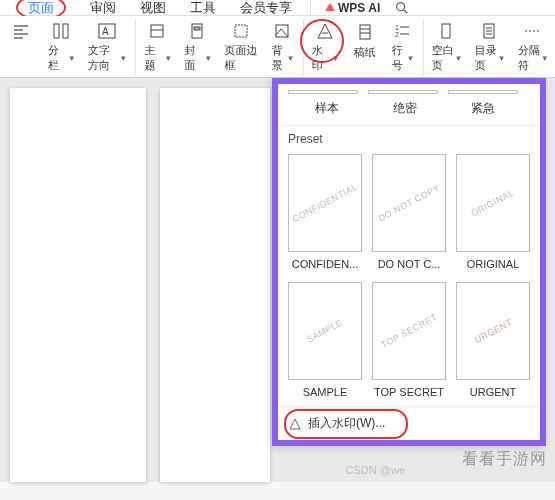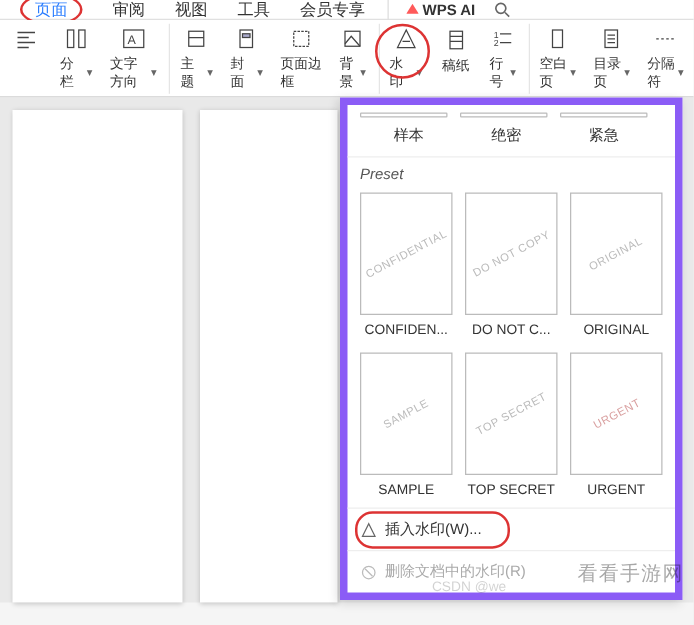--- a/index.html
+++ b/index.html
@@ -25,21 +25,21 @@
 .workspace { position:relative; background:#e9e9e9; height:404px; display:flex; gap:14px; padding:10px 0 0 10px; }
 .page { background:#fff; box-shadow:0 1px 4px rgba(0,0,0,.2); }
 .page-a { width:136px; height:394px; }
 .page-b { width:110px; height:394px; }
 
 .dropdown-panel { position:absolute; left:272px; top:0; width:274px; background:#fff; border:6px solid #8b5cf6; box-shadow:-2px 2px 8px rgba(0,0,0,.15); }
 .dp-row { display:flex; gap:10px; padding:6px 10px 4px; }
 .thumb-sm { width:70px; height:4px; border:1px solid #bbb; border-radius:1px; }
 .dp-labels { display:flex; padding:2px 10px 8px; font-size:12px; color:#333; }
 .dp-labels span { width:78px; text-align:center; }
-.dp-section-title { font-size:12px; color:#555; padding:6px 10px 4px; border-top:1px solid #eee;font-style:italic; }
+.dp-section-title { font-size:12px; color:#555; padding:6px 10px 4px; border-top:1px solid #eee; }
 .thumb-grid { display:grid; grid-template-columns:repeat(3,74px); gap:8px; padding:4px 10px 2px; justify-content:space-between;}
 .thumb { width:74px; height:98px; border:1px solid #bbb; display:flex; align-items:center; justify-content:center; font-size:9px; color:#bbb; letter-spacing:.5px; }
 .thumb .wm { transform:rotate(-28deg); white-space:nowrap; font-weight:500;}
 .thumb.red .wm { color:#d9a0a0; }
 .thumb-labels { display:grid; grid-template-columns:repeat(3,74px); gap:4px; padding:4px 10px 8px; font-size:11px; color:#333; justify-content:space-between;}
 .thumb-labels span { text-align:center; white-space:nowrap; overflow:hidden; text-overflow:ellipsis;}
 .dp-action { display:flex; align-items:center; gap:6px; padding:8px 10px; font-size:12px; color:#333; border-top:1px solid #eee; cursor:pointer; }
 .dp-action.highlight { position:relative;}
 .dp-action.highlight::before { content:""; position:absolute; left:6px; top:2px; width:120px; height:26px; border:2px solid #d33; border-radius:14px; pointer-events:none;}
 .dp-action .mini-ico { width:14px; height:14px; color:#666;}
@@ -287,26 +287,17 @@
     </div>
 
     <div class="dp-action highlight">
       <span class="mini-ico">
           <svg width="14" height="14" viewBox="0 0 14 14" stroke="#666" fill="none">
             <polygon points="7,2 12,12 2,12"></polygon>
           </svg>
         </span>
       <span>插入水印(W)...</span>
     </div>
-    <div class="dp-action dim">
-      <span class="mini-ico">
-          <svg width="14" height="14" viewBox="0 0 14 14" stroke="#bbb" fill="none">
-            <circle cx="7" cy="7" r="5"></circle>
-            <line x1="4" y1="4" x2="10" y2="10"></line>
-          </svg>
-        </span>
-      <span>删除文档中的水印(R)</span>
-    </div>
   </div>
 
   <div class="watermark-footer-sub">CSDN @we</div>
   <div class="watermark-footer">看看手游网</div>
 </div>
 
 </body></html>

